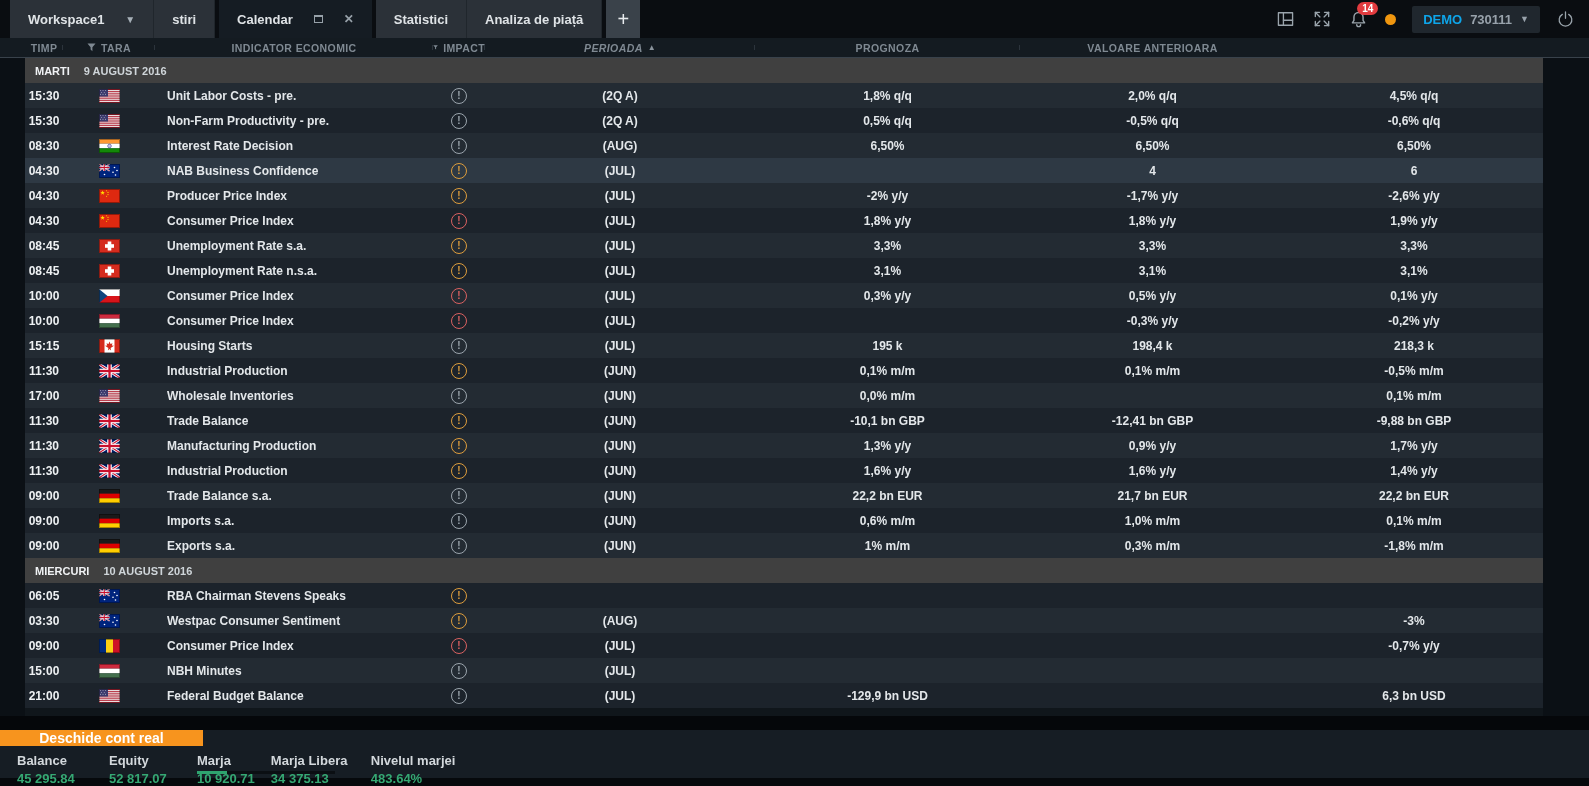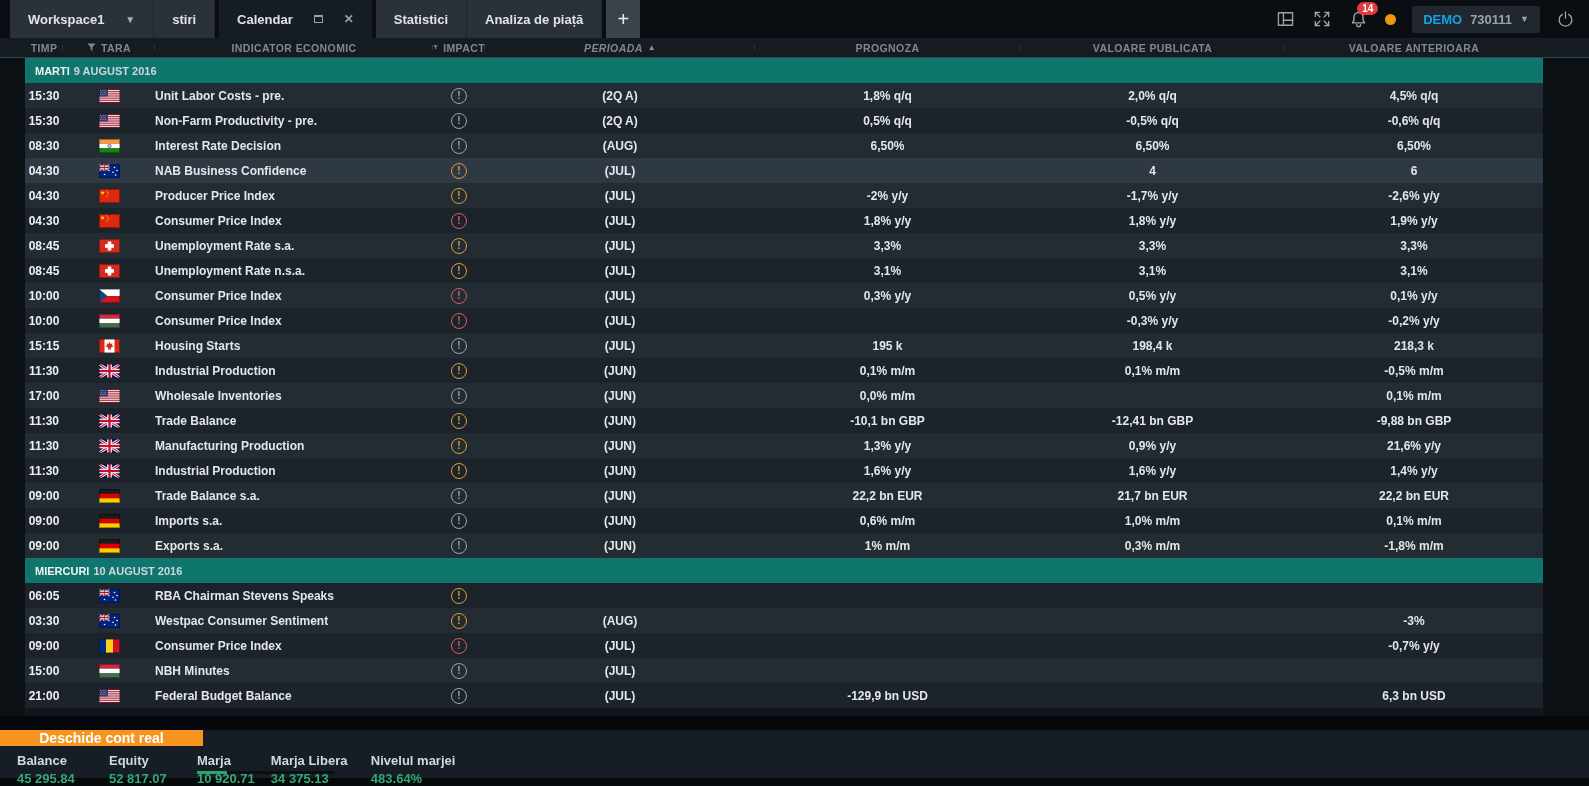--- a/index.html
+++ b/index.html
@@ -36,34 +36,34 @@
   .col-cell { position:relative; display:flex; align-items:center; justify-content:center; gap:5px;
     color:#7f8992; font-size:10.5px; font-weight:700; letter-spacing:.4px; height:100%; }
   .col-cell:not(:last-child)::after { content:""; position:absolute; right:0; top:7px; bottom:7px;
     width:1px; background:#2c343c; }
   .col-cell .sort { font-size:8px; color:#8a949c; }
   .col-cell.italic .lbl { font-style:italic; }
 
   
   .table-viewport { height:658px; background:#0b1015; padding:0 46px 0 25px; }
   .table-body { background:#10161b; height:100%; }
-  .day-row { height:25px; display:flex; align-items:center; gap:4px; padding-left:10px;
-             background:#0f766e; }
+  .day-row { height:25px; display:flex; align-items:center; gap:14px; padding-left:10px;
+             background:#404040; }
   .day-name { font-size:11px; font-weight:700; color:#f0f2f4; }
   .day-date { font-size:11px; font-weight:700; color:#cfd5d9; }
   .event-row { display:grid; align-items:center; height:25px;
     grid-template-columns:38px 92px 278px 52px 270px 265px 265px 1fr; }
   .event-row.odd  { background:#232b33; }
   .event-row.even { background:#1c232b; }
   .event-row.selected { background:#2e3944; }
   .ce { font-size:12px; font-weight:700; color:#e3e7ea; text-align:center; overflow:hidden;
         white-space:nowrap; }
   .ce.time { color:#eef1f3; }
   .ce.flagc { display:flex; justify-content:center; }
-  .ce.name { text-align:left; }
+  .ce.name { text-align:left;margin-left:12px; }
   .impact-ico { display:inline-block; width:16px; height:16px; border-radius:50%;
     border:1px solid currentColor; font-size:10px; font-weight:700; line-height:14px;
     text-align:center; }
   .impact-low    { color:#9ba5ad; }
   .impact-medium { color:#dd9d3d; }
   .impact-high   { color:#d96161; }
   .flag { display:block; }
 
   .black-gap { height:14px; background:#05070a; }
 
@@ -177,23 +177,20 @@
       <span class="lbl">IMPACT</span>
     </div>
     <div class="col-cell italic">
       <span class="lbl">PERIOADA</span>
       <span class="sort">▲</span>
     </div>
     <div class="col-cell">
       <span class="lbl">PROGNOZA</span>
     </div>
     <div class="col-cell">
-      <span class="lbl">VALOARE PUBLICATA</span>
-    </div>
-    <div class="col-cell">
       <span class="lbl">VALOARE ANTERIOARA</span>
     </div>
   </div>
 
 <div class="table-viewport">
   <div class="table-body">
       <div class="day-row">
         <span class="day-name">MARTI</span>
         <span class="day-date">9 AUGUST 2016</span>
       </div>
@@ -518,21 +515,21 @@
             <rect x="9.35" width="2.3" height="14" fill="#C8102E"></rect>
             <rect y="5.85" width="21" height="2.3" fill="#C8102E"></rect>
             <rect x="0.5" y="0.5" width="20" height="13" fill="none" stroke="rgba(0,0,0,0.35)"></rect>
           </svg>
         </span>
         <span class="ce name">Manufacturing Production</span>
         <span class="ce"><span class="impact-ico impact-medium">!</span></span>
         <span class="ce">(JUN)</span>
         <span class="ce">1,3% y/y</span>
         <span class="ce">0,9% y/y</span>
-        <span class="ce">21,6% y/y</span>
+        <span class="ce">1,7% y/y</span>
       </div>
       <div class="event-row even">
         <span class="ce time">11:30</span>
         <span class="ce flagc">
           <svg class="flag" width="21" height="14" viewBox="0 0 21 14">
             <rect width="21" height="14" fill="#012169"></rect>
             <path d="M0,0 L21,14 M21,0 L0,14" stroke="#ffffff" stroke-width="2.8"></path>
             <path d="M0,0 L21,14 M21,0 L0,14" stroke="#C8102E" stroke-width="1.1"></path>
             <rect x="8.2" width="4.6" height="14" fill="#ffffff"></rect>
             <rect y="4.7" width="21" height="4.6" fill="#ffffff"></rect>

